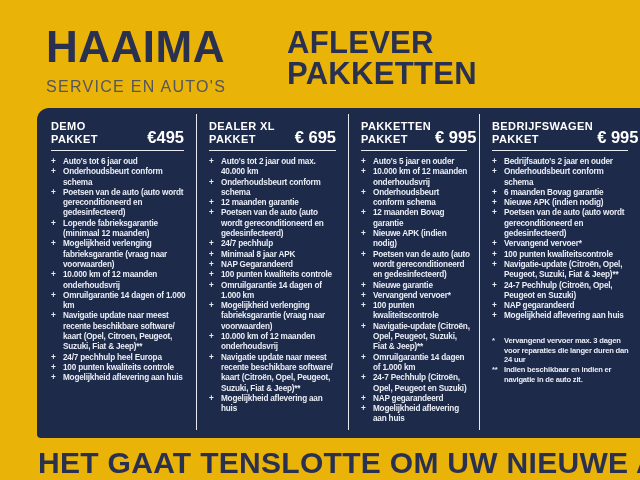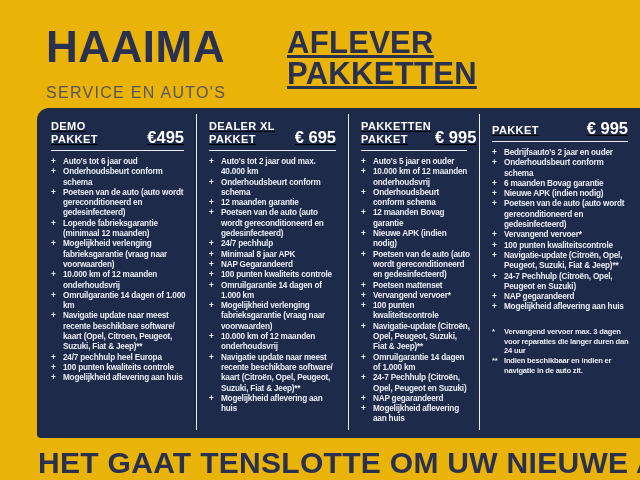--- a/index.html
+++ b/index.html
@@ -8,42 +8,42 @@
     position:relative;width:640px;height:480px;overflow:hidden;
     background:#eab308;font-family:"Liberation Sans",sans-serif;
   }
   
   .logo{position:absolute;left:46px;top:28px;}
   .logo-main{
     font-size:44px;font-weight:bold;line-height:38px;
     color:var(--navy-text,#2a3150);letter-spacing:.5px;
   }
   .logo-sub{
-    margin-top:18px;font-size:16px;font-weight:normal;
+    margin-top:12px;font-size:16px;font-weight:normal;
     color:var(--gray-text,#55555c);letter-spacing:1.3px;
   }
   .page-title{
     position:absolute;left:287px;top:27px;
     font-size:31px;line-height:31px;font-weight:bold;
-    color:var(--navy-text,#2a3150);letter-spacing:.3px;text-decoration:underline;
+    color:var(--navy-text,#2a3150);letter-spacing:.3px;
   }
   
   .panel{
     position:absolute;left:37px;top:108px;width:603px;height:330px;
     background:var(--panel-bg,#1d2a49);
     border-radius:12px 0 0 4px;overflow:hidden;
     display:grid;grid-template-columns:159px 152px 131px 1fr;
   }
   .col{
     margin:6px 0 8px;padding:6px 8px 0 14px;
     box-sizing:border-box;overflow:hidden;
   }
   .col + .col{border-left:1px solid rgba(244,246,250,.95);padding-left:12px;}
   .pkg-header{
-    display:flex;justify-content:space-between;align-items:flex-end;gap:4px;text-decoration:underline;
+    display:flex;justify-content:space-between;align-items:flex-end;gap:4px;
   }
   .pkg-title{
     font-size:11px;line-height:12.5px;font-weight:bold;
     color:#ffffff;letter-spacing:.4px;white-space:nowrap;
   }
   .pkg-price{
     font-size:16.5px;line-height:16px;font-weight:bold;color:#ffffff;
     white-space:nowrap;padding-right:4px;
   }
   .rule{
@@ -239,21 +239,21 @@
           <li>
             <span class="plus">+</span>
             <span class="txt">Nieuwe APK (indien nodig)</span>
           </li>
           <li>
             <span class="plus">+</span>
             <span class="txt">Poetsen van de auto (auto wordt gereconditioneerd en gedesinfecteerd)</span>
           </li>
           <li>
             <span class="plus">+</span>
-            <span class="txt">Poetsen mattenset</span>
+            <span class="txt">Nieuwe garantie</span>
           </li>
           <li>
             <span class="plus">+</span>
             <span class="txt">Vervangend vervoer*</span>
           </li>
           <li>
             <span class="plus">+</span>
             <span class="txt">100 punten kwaliteitscontrole</span>
           </li>
           <li>
@@ -275,20 +275,21 @@
           <li>
             <span class="plus">+</span>
             <span class="txt">Mogelijkheid aflevering aan huis</span>
           </li>
         </ul>
     </article>
 
     <article class="col">
       <div class="pkg-header">
         <div class="pkg-title">
+          <div>BEDRIJFSWAGEN</div>
           <div>PAKKET</div>
         </div>
         <div class="pkg-price">€ 995</div>
       </div>
       <div class="rule"></div>
       <ul class="items">
           <li>
             <span class="plus">+</span>
             <span class="txt">Bedrijfsauto's 2 jaar en ouder</span>
           </li>

